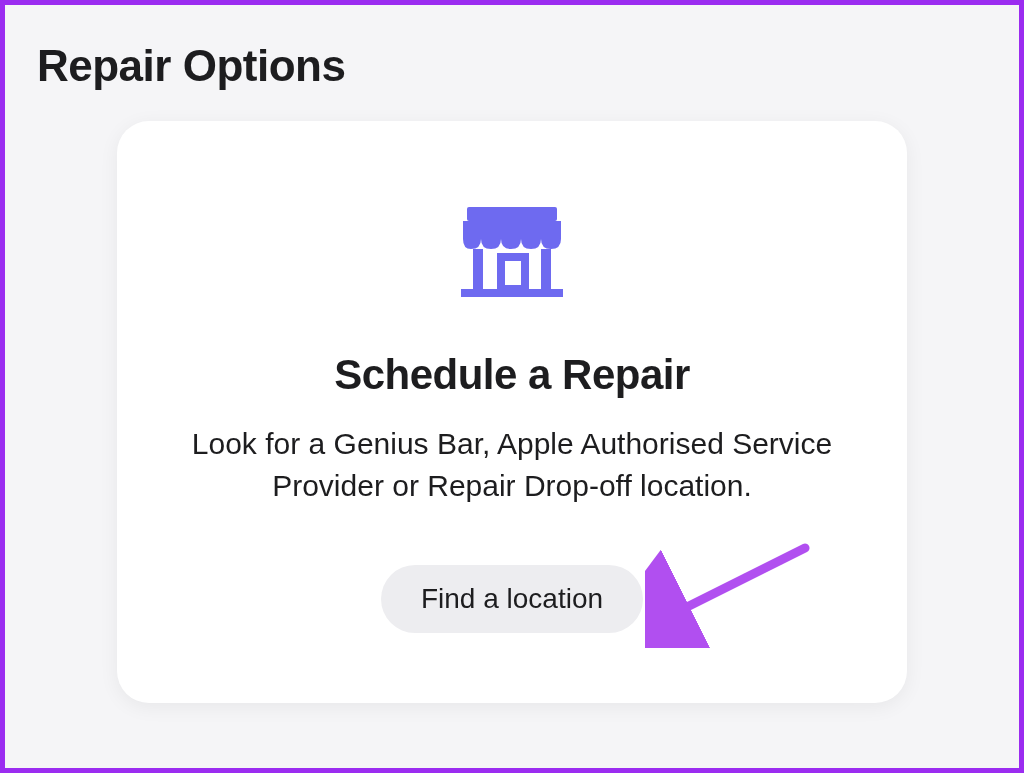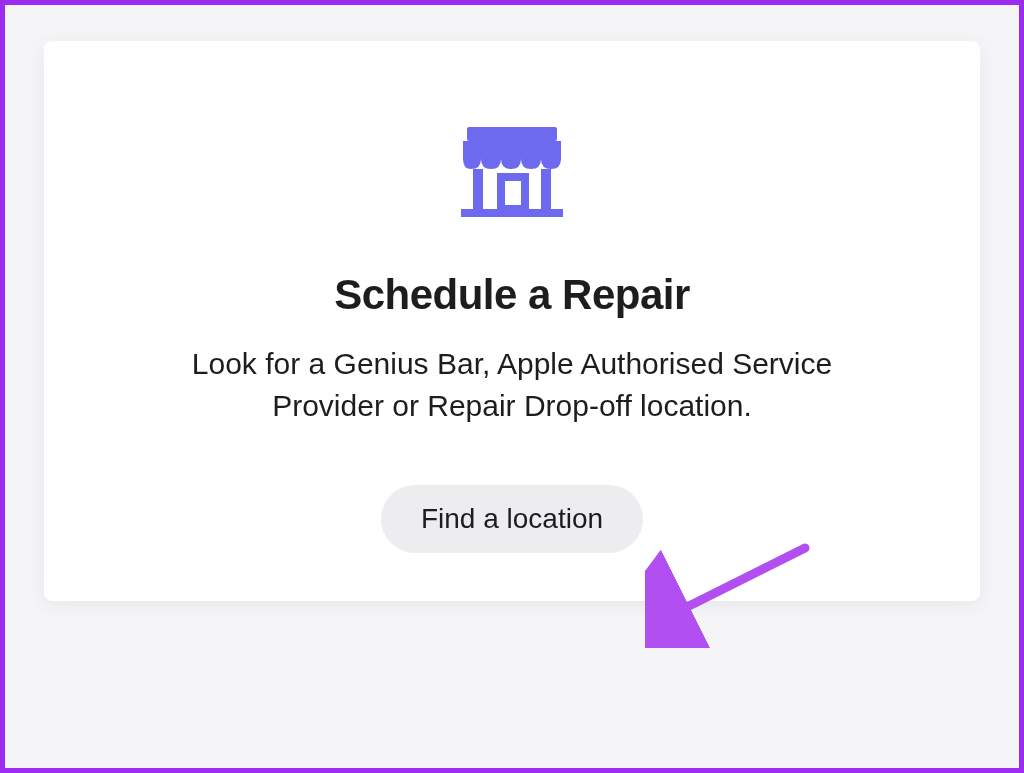--- a/index.html
+++ b/index.html
@@ -16,25 +16,25 @@
   .page-title {
     font-size: 44px;
     font-weight: 700;
     color: #1d1d1f;
     letter-spacing: -0.5px;
     margin-bottom: 30px;
     margin-left: 4px;
   }
   .card {
     background: #ffffff;
-    border-radius: 8px;
+    border-radius: 32px;
     box-shadow: 0 4px 20px rgba(0,0,0,0.06);
-    padding: 80px 60px 48px 60px;
+    padding: 80px 60px 70px 60px;
     text-align: center;
-    width: 936px;
+    width: 790px;
     margin: 0 auto;
   }
   .icon-wrap {
     display: flex;
     justify-content: center;
     margin-bottom: 50px;
   }
   .card-title {
     font-size: 42px;
     font-weight: 700;
@@ -69,20 +69,21 @@
     left: 640px;
     top: 533px;
     pointer-events: none;
   }
 </style>
 </head>
 <body>
 
 <div class="page">
 
+  <h1 class="page-title">Repair Options</h1>
 
   <div class="card">
 
     <div class="icon-wrap">
       <svg width="110" height="100" viewBox="0 0 110 100">
 
         <rect x="10" y="6" width="90" height="14" rx="2" fill="#6e6af0"></rect>
 
         <path d="M6 20 L104 20 L104 38
                  Q104 48 94 48 Q84 48 84 38

